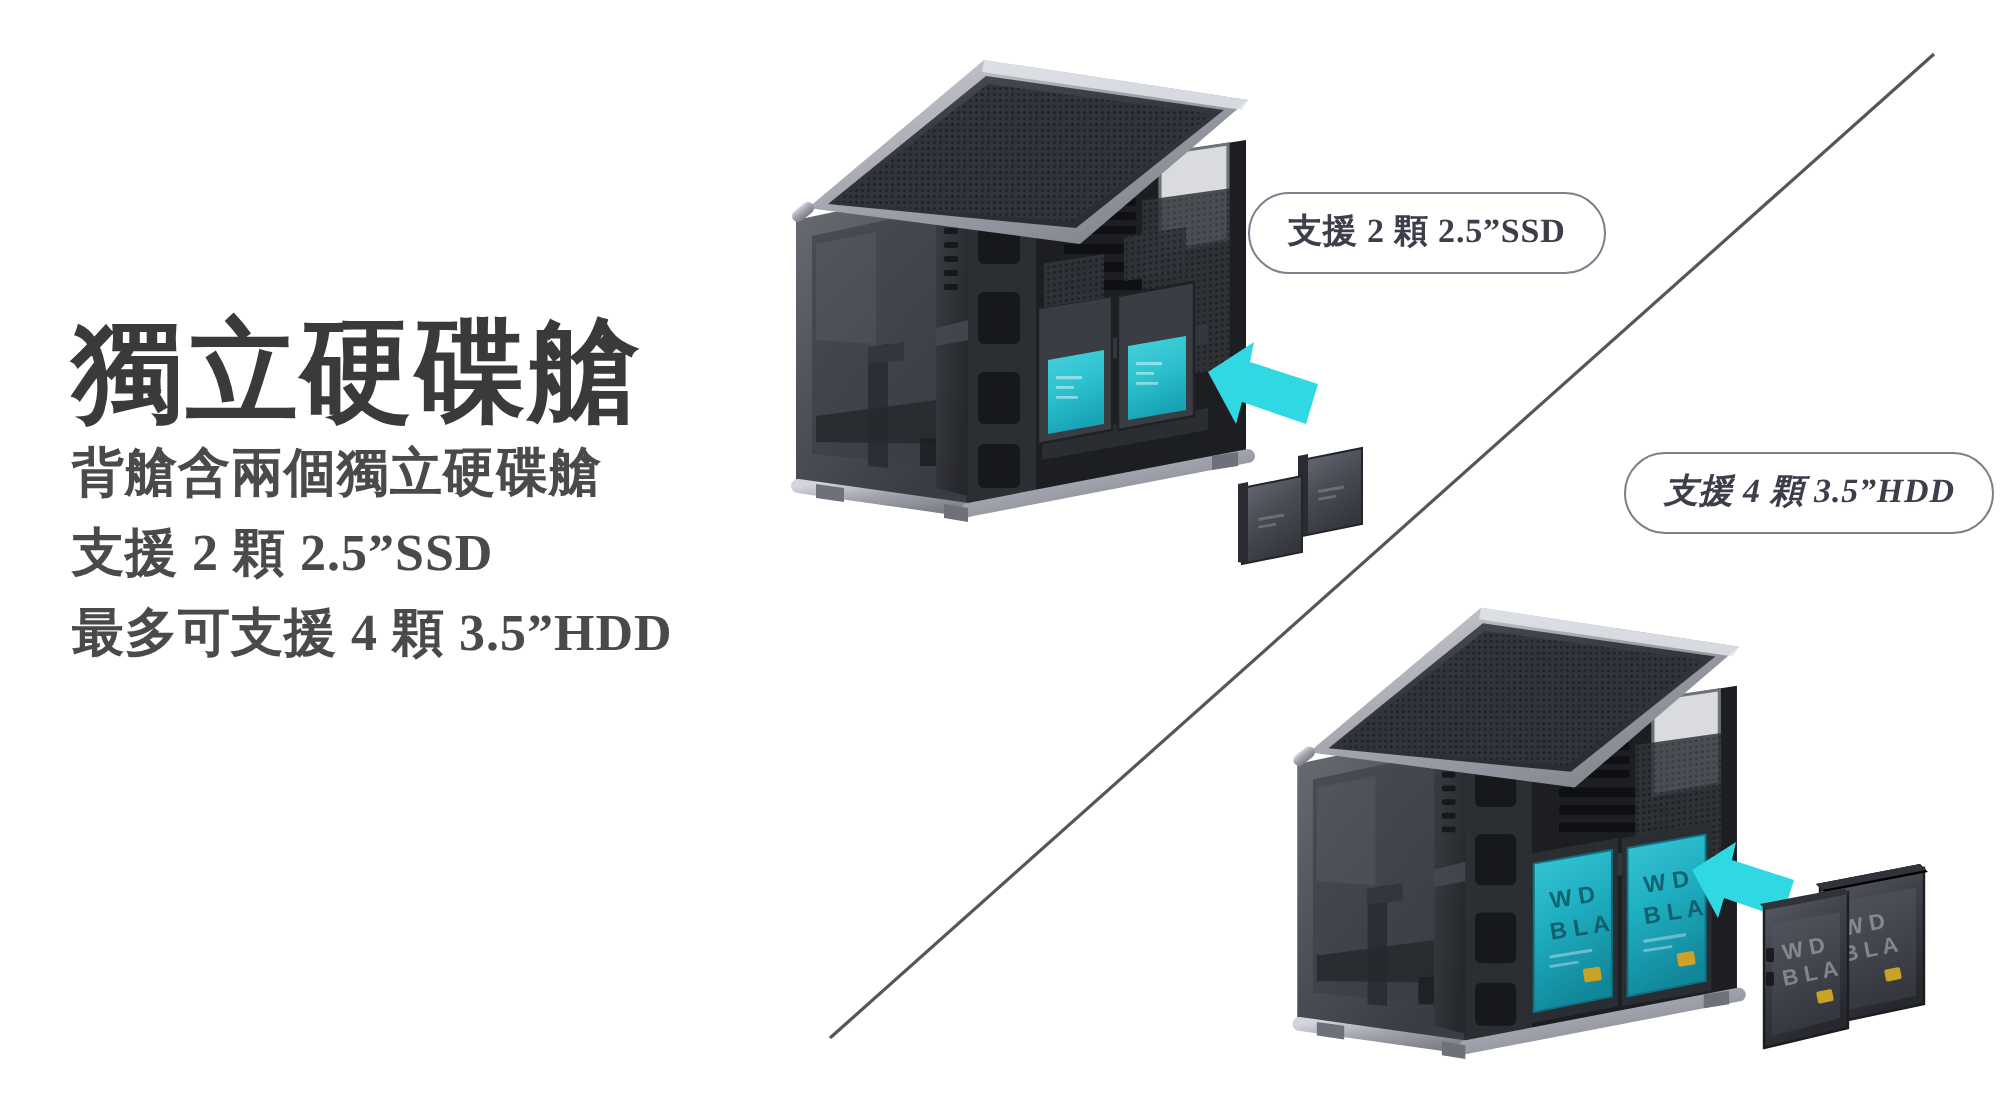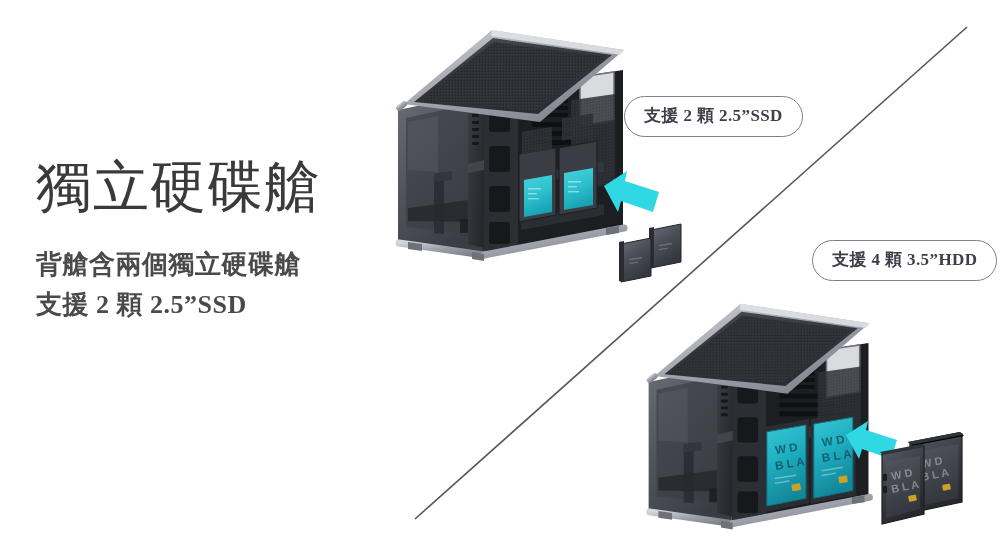--- a/index.html
+++ b/index.html
@@ -11,28 +11,28 @@
     overflow:hidden;
     position:relative;
   }
   #stage{position:absolute;left:0;top:0;width:1000px;height:552px;overflow:hidden;}
   .abs{position:absolute;}
 
   
   #text-block{left:36px;top:158px;width:400px;}
   #page-title{
     font-size:56px;
-    font-weight:400;
+    font-weight:700;
     color:#3a3a3a;
     letter-spacing:1px;
     line-height:1.06;
     white-space:nowrap;
     font-family:"Liberation Serif","DejaVu Serif",serif;
   }
-  #bullet-list{margin-top:28px;}
+  #bullet-list{margin-top:0;}
   .bullet-line{
     font-size:26px;
     font-weight:700;
     color:#4a4a4a;
     line-height:40px;
     white-space:nowrap;
     letter-spacing:0.5px;
   }
 
   
@@ -42,21 +42,21 @@
     background:#ffffff;
     color:#3c3f4a;
     font-size:17px;
     font-weight:700;
     letter-spacing:0.4px;
     padding:7px 19px 9px 19px;
     white-space:nowrap;
     box-sizing:border-box;
   }
   #callout-ssd{left:624px;top:96px;}
-  #callout-hdd{left:812px;top:240px;}
+  #callout-hdd{left:812px;top:226px;font-style:italic;}
 
   
   #divider{left:0;top:0;width:1000px;height:552px;pointer-events:none;}
 
   
   svg{display:block;overflow:visible;}
 </style>
 </head>
 <body>
 
@@ -435,19 +435,20 @@
         <rect x="17" y="58" width="4" height="7" rx="1"></rect>
       </g>
     </g>
   </svg>
 
   <div class="abs" id="text-block">
     <div id="page-title">獨立硬碟艙</div>
     <div id="bullet-list">
       <div class="bullet-line">背艙含兩個獨立硬碟艙</div>
       <div class="bullet-line">支援 2 顆 2.5”SSD</div>
+      <div class="bullet-line">最多可支援 4 顆 3.5”HDD</div>
     </div>
   </div>
 
   <div class="abs callout" id="callout-ssd">支援 2 顆 2.5”SSD</div>
   <div class="abs callout" id="callout-hdd">支援 4 顆 3.5”HDD</div>
 
 </div>
 
 </body></html>

